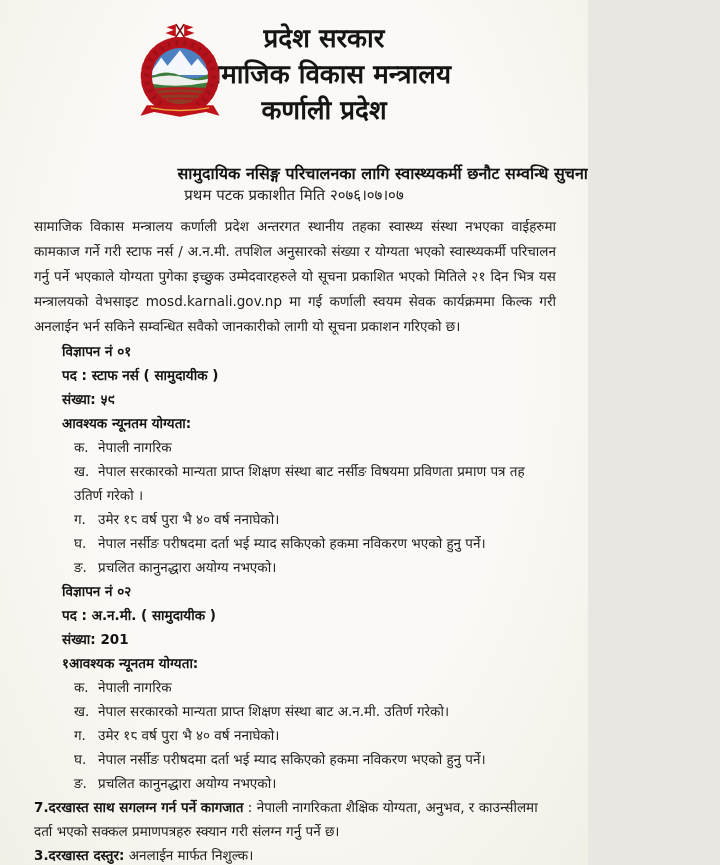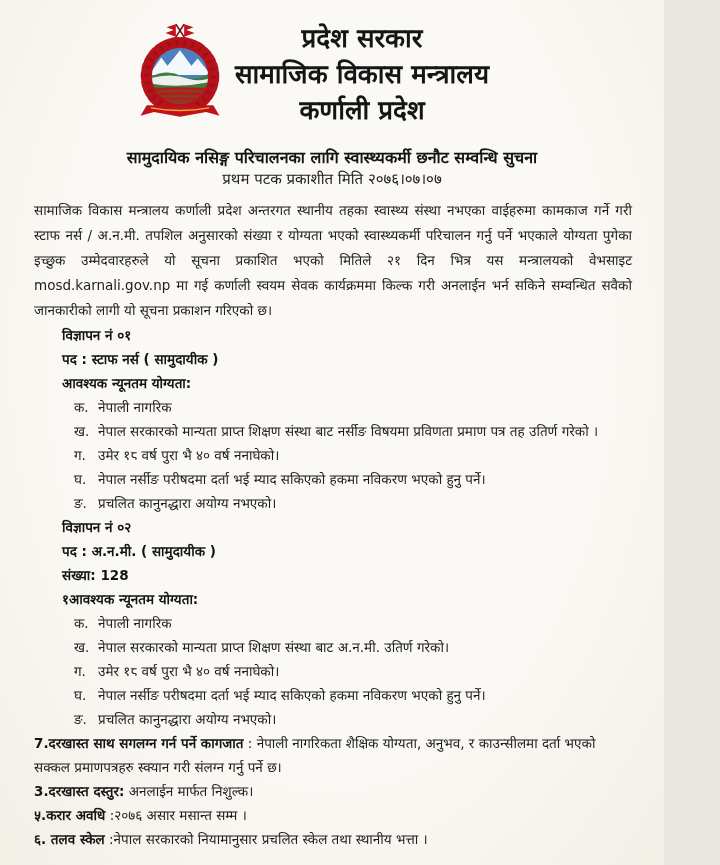--- a/index.html
+++ b/index.html
@@ -2,34 +2,34 @@
 <html lang="ne"><head>
 <meta charset="utf-8">
 <style>
   html,body{margin:0;padding:0;}
   body{
     width:720px;height:865px;
     font-family:"DejaVu Sans","Liberation Sans",sans-serif;
     background:#e9e7e2;
   }
   .page{
-    position:relative;width:664px;height:865px;overflow:hidden;
+    position:relative;width:588px;height:865px;overflow:hidden;
     background:#f8f6f0;
     background-image:radial-gradient(ellipse at 50% 40%, #fbf9f5 55%, #f2efe7 100%);
     color:#1b1b1b;
   }
   .emblem{
     position:absolute;left:128px;top:18px;width:104px;height:108px;
   }
   .head-lines{
     padding-top:20px;margin-left:60px;text-align:center;
     font-weight:700;font-size:26px;line-height:36px;color:#151515;
   }
   .notice-title{
-    margin-top:18px;text-align:center;font-weight:700;font-size:16px;color:#141414;
+    margin-top:34px;text-align:right;font-weight:700;font-size:16px;color:#141414;
   }
   .notice-date{
     margin-top:0;text-align:center;font-size:15px;color:#222;
   }
   .content{
     padding:10px 32px 0 34px;font-size:13.5px;line-height:25px;color:#1d1d1d;
   }
   .intro{ text-align:justify; }
   .sec{ line-height:24px; }
   .bold{ font-weight:700;color:#141414;padding-left:28px; }
@@ -84,34 +84,35 @@
   <div class="notice-title">सामुदायिक नसिङ्ग परिचालनका लागि स्वास्थ्यकर्मी छनौट सम्वन्धि सुचना</div>
   <div class="notice-date">प्रथम पटक प्रकाशीत मिति २०७६।०७।०७</div>
 
   <div class="content">
 
     <div class="intro">सामाजिक विकास मन्त्रालय कर्णाली प्रदेश अन्तरगत स्थानीय तहका स्वास्थ्य संस्था नभएका वाईहरुमा कामकाज गर्ने गरी स्टाफ नर्स / अ.न.मी. तपशिल अनुसारको संख्या र योग्यता भएको स्वास्थ्यकर्मी परिचालन गर्नु पर्ने भएकाले योग्यता पुगेका इच्छुक उम्मेदवारहरुले यो सूचना प्रकाशित भएको मितिले २१ दिन भित्र यस मन्त्रालयको वेभसाइट mosd.karnali.gov.np मा गई कर्णाली स्वयम सेवक कार्यक्रममा किल्क गरी अनलाईन भर्न सकिने सम्वन्धित सवैको जानकारीको लागी यो सूचना प्रकाशन गरिएको छ।</div>
 
     <div class="sec">
       <div class="bold">विज्ञापन नं ०१</div>
       <div class="bold">पद : स्टाफ नर्स  ( सामुदायीक )</div>
+      <div class="bold">संख्या: ५९</div>
       <div class="bold">आवश्यक न्यूनतम योग्यता:</div>
       <div class="qlist">
         <div class="qitem"><span class="marker">क.</span><span>नेपाली नागरिक</span></div>
         <div class="qitem"><span class="marker">ख.</span><span>नेपाल सरकारको मान्यता प्राप्त शिक्षण संस्था बाट नर्सीङ विषयमा प्रविणता प्रमाण पत्र तह उतिर्ण गरेको ।</span></div>
         <div class="qitem"><span class="marker">ग.</span><span>उमेर १८ वर्ष पुरा भै ४० वर्ष ननाघेको।</span></div>
         <div class="qitem"><span class="marker">घ.</span><span>नेपाल नर्सीङ परीषदमा दर्ता भई म्याद सकिएको हकमा नविकरण भएको हुनु पर्ने।</span></div>
         <div class="qitem"><span class="marker">ङ.</span><span>प्रचलित कानुनद्धारा अयोग्य नभएको।</span></div>
       </div>
     </div>
 
     <div class="sec">
       <div class="bold">विज्ञापन नं ०२</div>
       <div class="bold">पद : अ.न.मी.  ( सामुदायीक )</div>
-      <div class="bold">संख्या: 128</div>
+      <div class="bold">संख्या: 201</div>
       <div class="bold">१आवश्यक न्यूनतम योग्यता:</div>
       <div class="qlist">
         <div class="qitem"><span class="marker">क.</span><span>नेपाली नागरिक</span></div>
         <div class="qitem"><span class="marker">ख.</span><span>नेपाल सरकारको मान्यता प्राप्त शिक्षण संस्था बाट अ.न.मी. उतिर्ण गरेको।</span></div>
         <div class="qitem"><span class="marker">ग.</span><span>उमेर १८ वर्ष पुरा भै ४० वर्ष ननाघेको।</span></div>
         <div class="qitem"><span class="marker">घ.</span><span>नेपाल नर्सीङ परीषदमा दर्ता भई म्याद सकिएको हकमा नविकरण भएको हुनु पर्ने।</span></div>
         <div class="qitem"><span class="marker">ङ.</span><span>प्रचलित कानुनद्धारा अयोग्य नभएको।</span></div>
       </div>
     </div>
 

